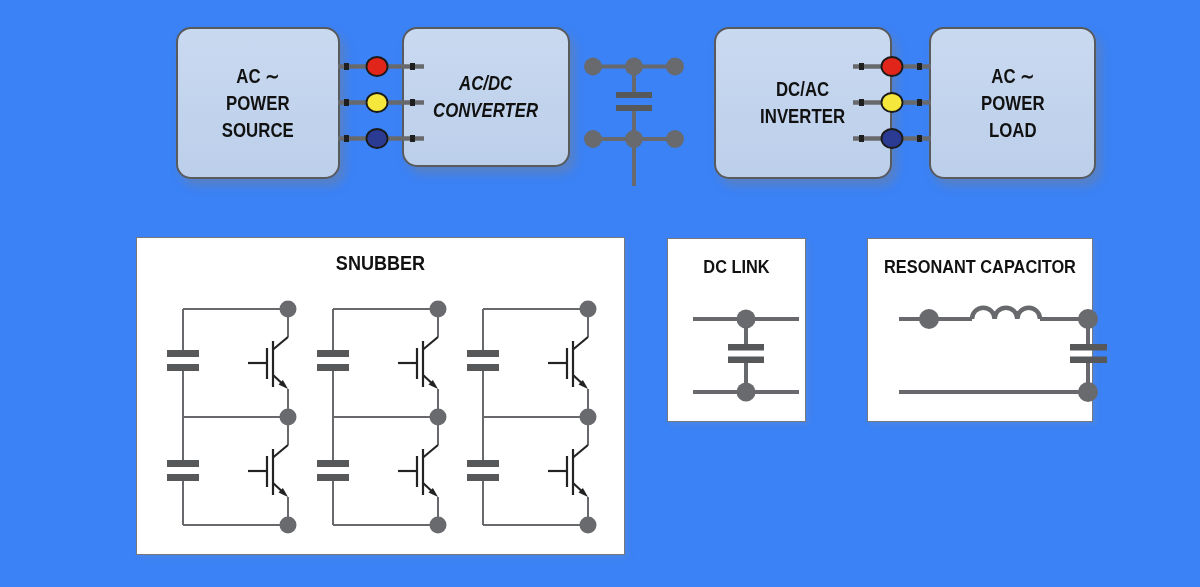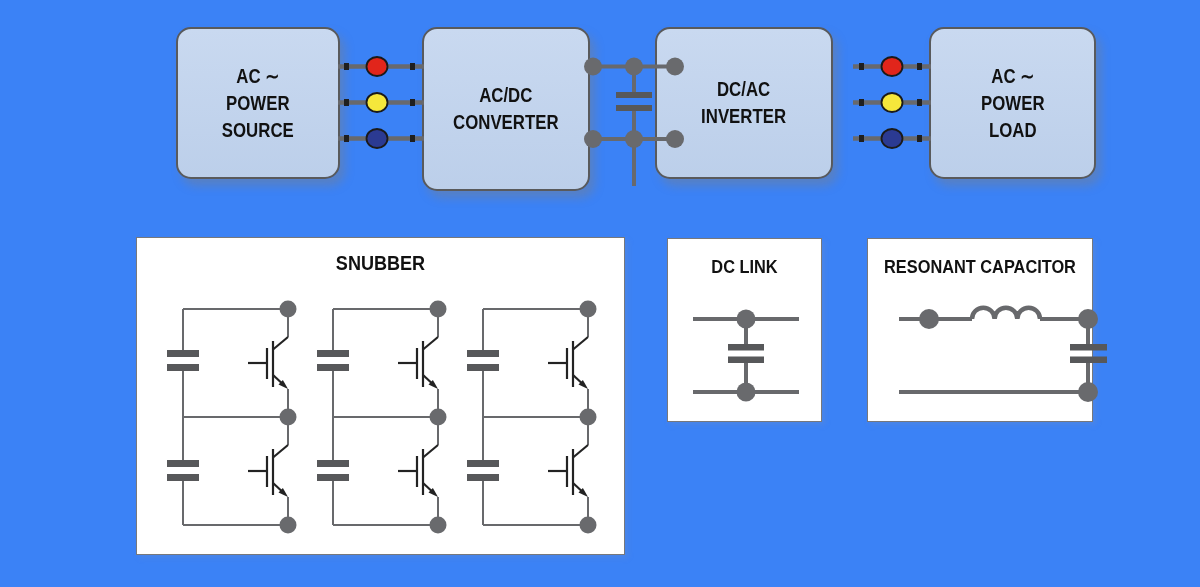--- a/index.html
+++ b/index.html
@@ -25,22 +25,22 @@
   .flow-box{
     position:absolute;
     background:linear-gradient(180deg,var(--box-fill-top),var(--box-fill-bot));
     border:2px solid var(--box-border);
     border-radius:15px;
     box-shadow:5px 7px 10px rgba(122,126,138,.45);
     display:flex;align-items:center;justify-content:center;
     z-index:1;
   }
   #box-source  {left:176px;top:27px;width:164px;height:152px;}
-  #box-converter{left:422px;top:27px;width:168px;height:164px;}
-  #box-inverter{left:655px;top:27px;width:178px;height:152px;}
+  #box-converter{left:402px;top:27px;width:168px;height:140px;font-style:italic;}
+  #box-inverter{left:714px;top:27px;width:178px;height:152px;}
   #box-load    {left:929px;top:27px;width:167px;height:152px;}
   .box-label{
     display:flex;flex-direction:column;align-items:center;justify-content:center;
     font-weight:700;font-size:20px;line-height:27px;color:var(--ink);
     letter-spacing:0px;white-space:nowrap;
     transform:scaleX(.84);transform-origin:center;
   }
 
   
   #connections{position:absolute;left:0;top:0;z-index:2;}
@@ -54,21 +54,21 @@
   .jdot{fill:var(--junction);}
   .plate{fill:var(--plate);}
 
   
   .panel{
     position:absolute;background:#ffffff;
     border:1.5px solid var(--panel-border);
     box-shadow:3px 3px 6px rgba(150,150,158,.18);
   }
   #panel-snubber {left:136px;top:237px;width:489px;height:318px;text-decoration:underline;}
-  #panel-dclink  {left:667px;top:238px;width:155px;height:184px;}
+  #panel-dclink  {left:667px;top:238px;width:139px;height:184px;}
   #panel-resonant{left:867px;top:238px;width:226px;height:184px;}
   .panel-title{
     position:absolute;left:0;right:0;text-align:center;
     font-weight:700;color:var(--ink);white-space:nowrap;
     transform:scaleX(.86);transform-origin:center;
   }
   #panel-snubber .panel-title{top:13px;font-size:21px;}
   #panel-dclink .panel-title{top:17px;font-size:19px;}
   #panel-resonant .panel-title{top:17px;font-size:19px;}
   .panel svg{position:absolute;left:0;top:0;}

